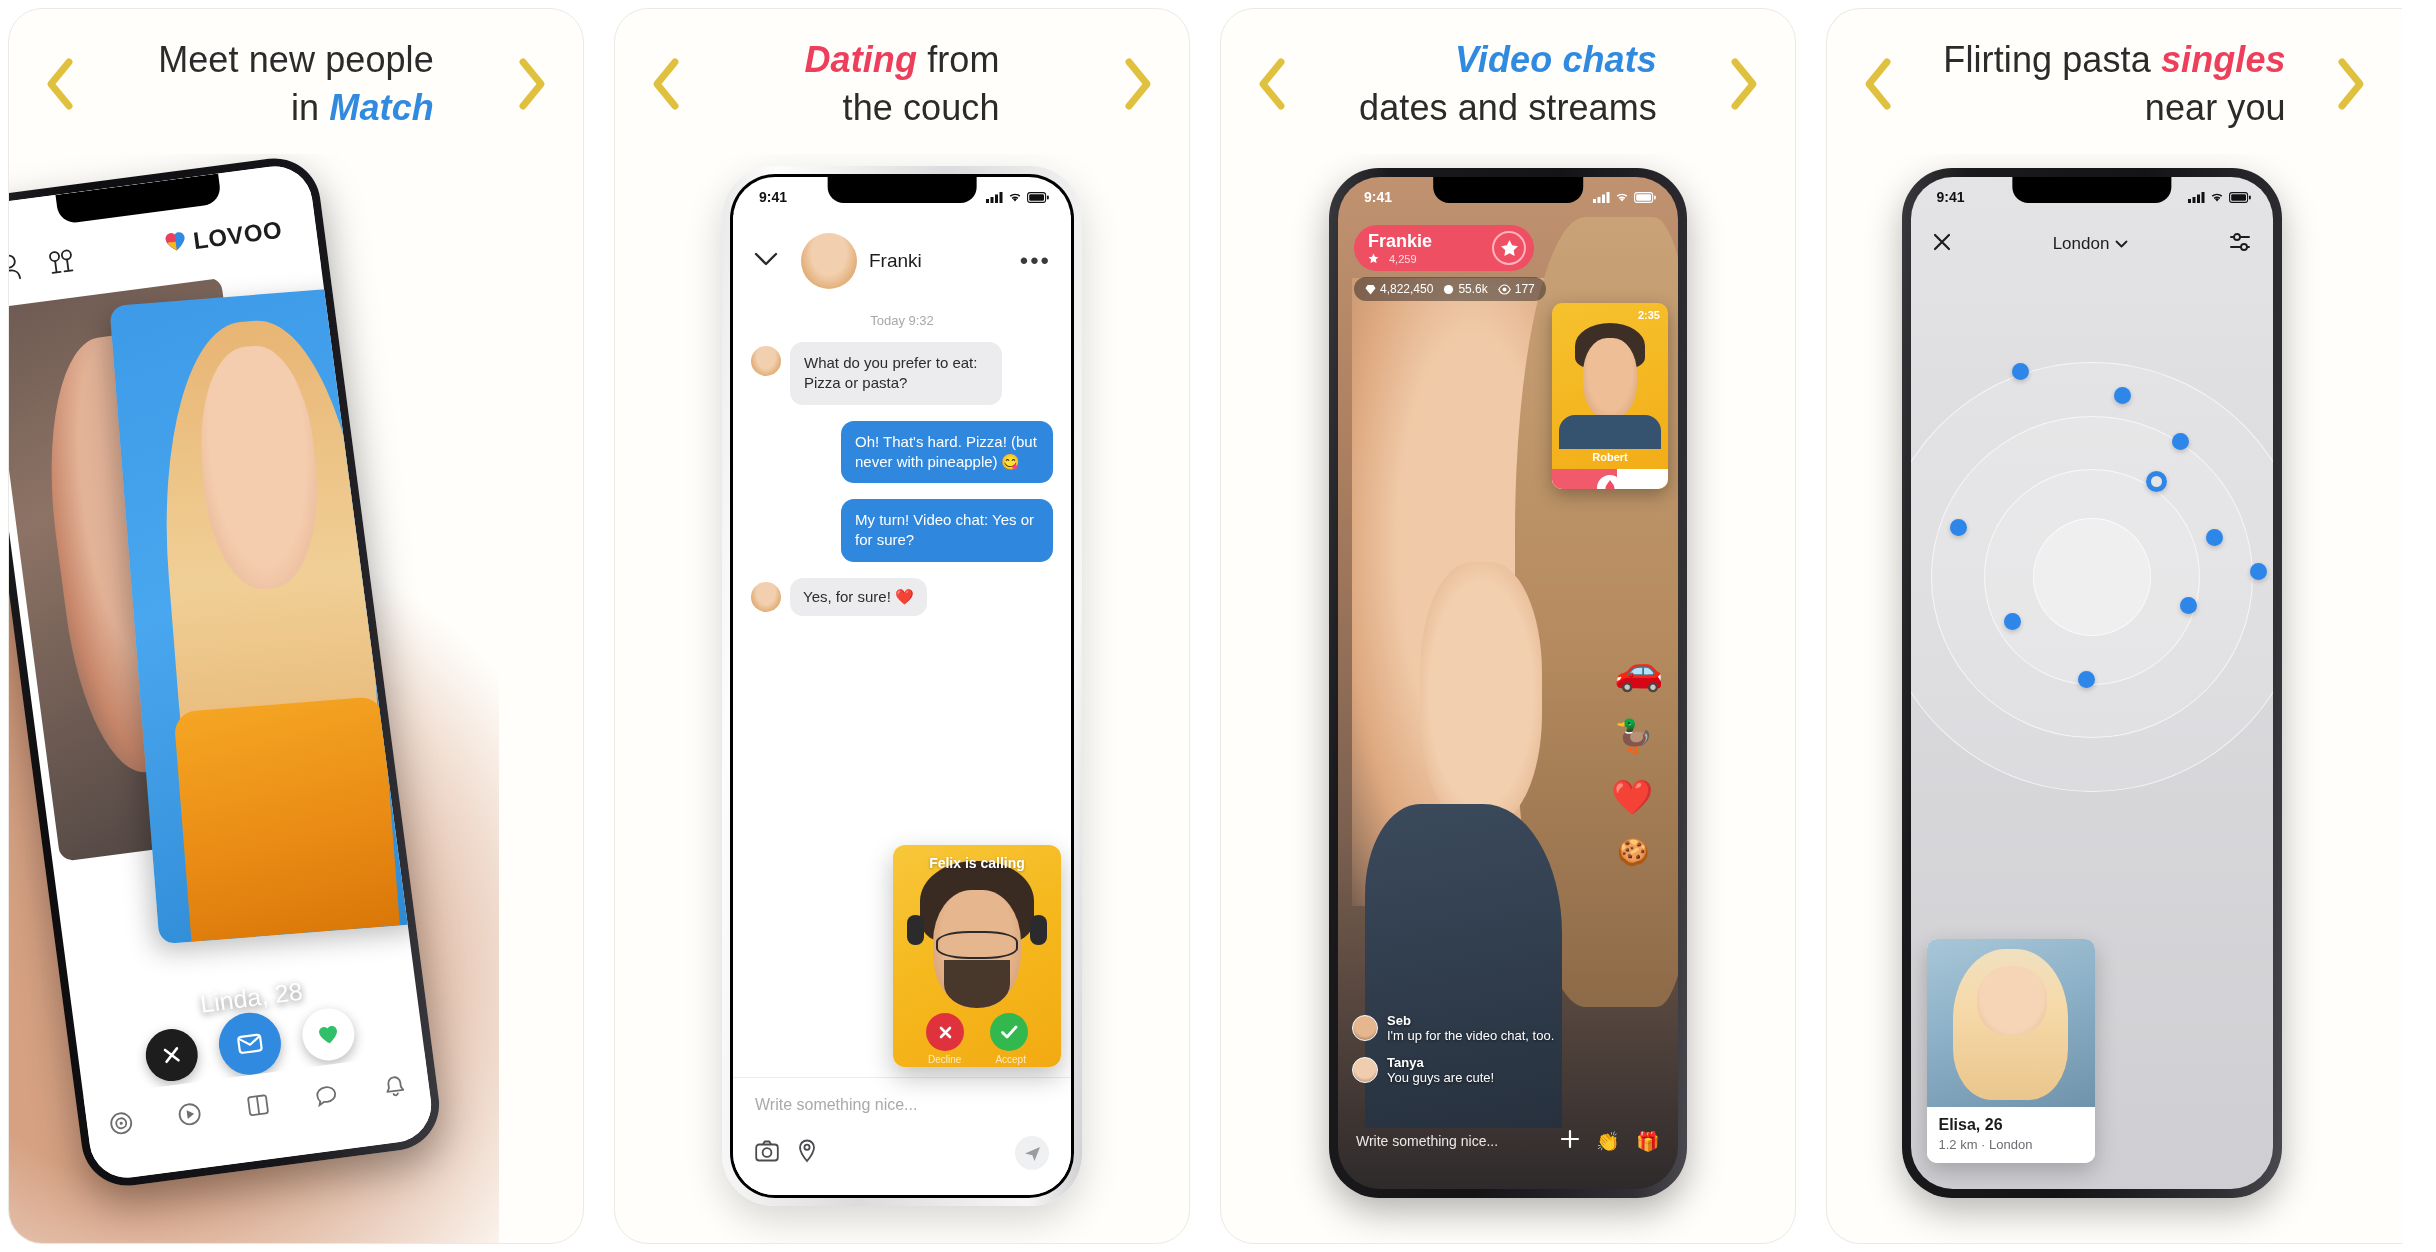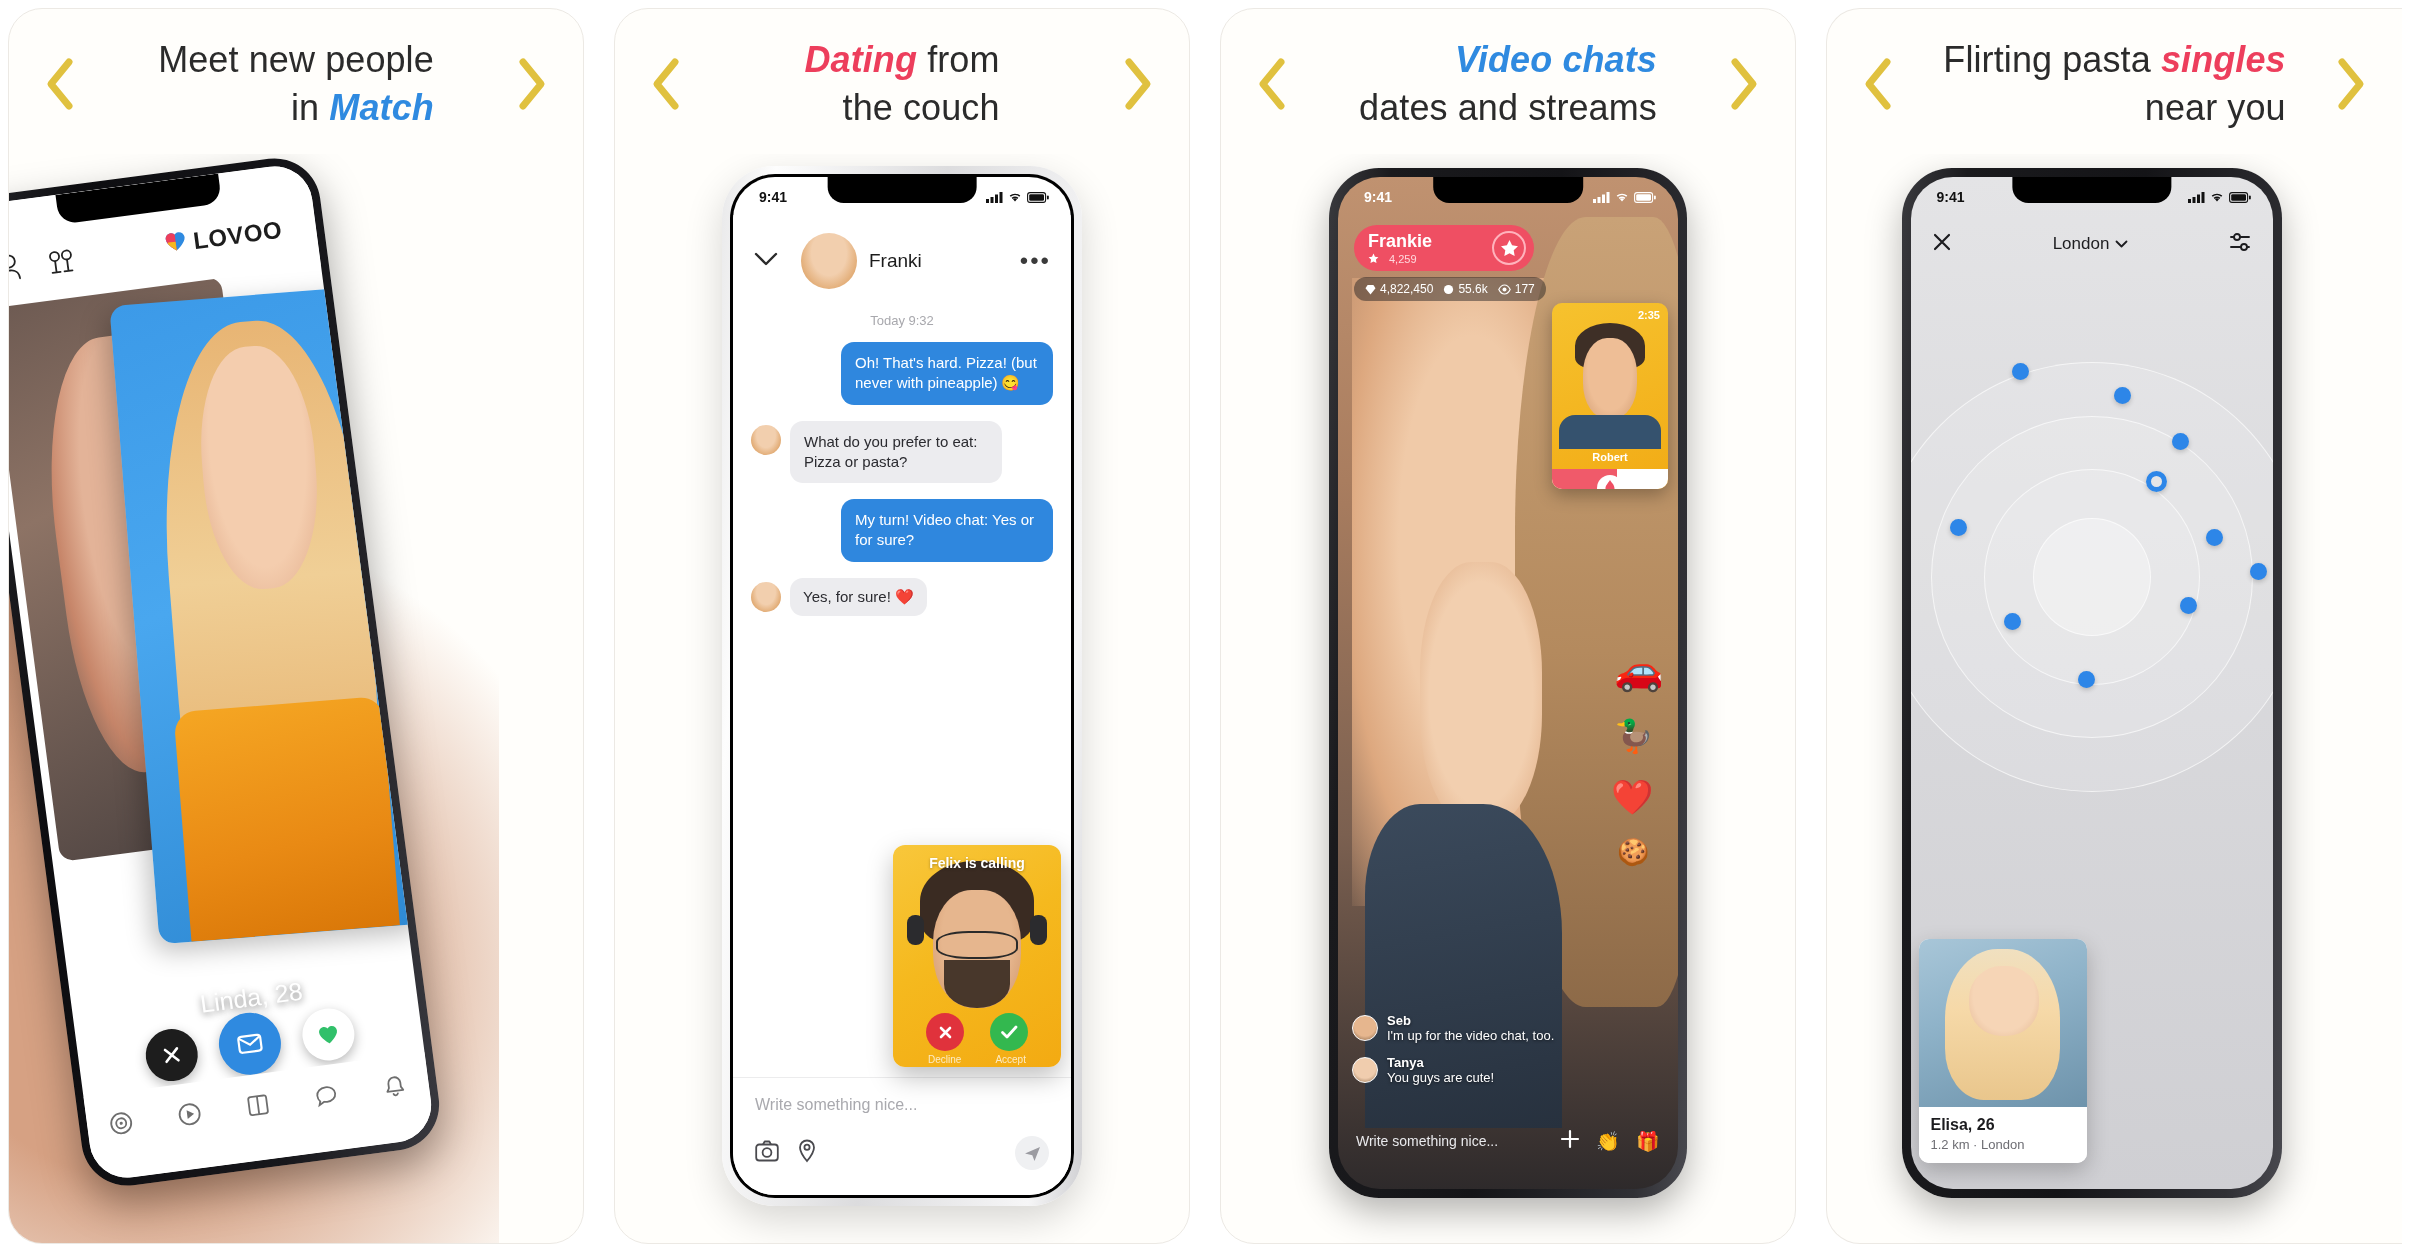--- a/index.html
+++ b/index.html
@@ -278,21 +278,21 @@
   .r2 { width: 216px; height: 216px; }
   .r3 { width: 322px; height: 322px; }
   .r4 { width: 430px; height: 430px; }
   .dot { position: absolute; width: 17px; height: 17px; border-radius: 50%; background: #2d86e8;
     box-shadow: 0 2px 5px rgba(0,0,0,.2); cursor:pointer; }
   .dot.ring-dot { width: 21px; height: 21px; background: transparent; border: 5px solid #2d86e8; }
   .mini {
     position: absolute; border-radius: 10px; overflow: hidden; background: #fff;
     box-shadow: 0 8px 22px rgba(0,0,0,.22); z-index: 20;
   }
-  .mini.m1 { left: 8px; bottom: 26px; width: 168px; height: 224px; }
+  .mini.m1 { left: 16px; bottom: 26px; width: 168px; height: 224px; }
   .mini.m2 { right: -6px; bottom: 12px; width: 142px; height: 176px; }
   .mini-img { position: absolute; left:0; right:0; top:0; bottom: 56px; overflow:hidden; }
   .mini.m2 .mini-img { bottom: 46px; }
   .mi-a { position:absolute; inset:0; background: linear-gradient(160deg,#a8c6d8 0%, #8fb3c9 40%, #6e93ab 100%); }
   .mi-a:after{ content:""; position:absolute; left:16%; top:6%; width:68%; height:90%;
     border-radius: 46% 46% 34% 34%;
     background: linear-gradient(180deg,#f0e0c0 0%, #f6d9a8 40%, #e9c68c 100%); }
   .mi-a-face{ position:absolute; left:30%; top:16%; width:42%; height:42%; border-radius:46%;
     background: radial-gradient(ellipse at 50% 42%, #f6d5b6 0 62%, #e3b68f 100%); z-index:3; }
   .mi-b { position:absolute; inset:0; background: linear-gradient(150deg,#8b3430 0%, #c2683a 45%, #e8a94b 100%); }
@@ -480,27 +480,27 @@
                   </svg>
               </span>
               <span class="chat-av"></span>
               <span class="chat-name">Franki</span>
               <span class="chat-dots">•••</span>
             </div>
 
             <div class="chat-body">
               <div class="chat-date">Today 9:32</div>
 
-              <div class="row out">
-                <div class="bub out">Oh! That's hard. Pizza! (but never with pineapple) 😋</div>
-              </div>
-
               <div class="row">
                 <span class="bub-av"></span>
                 <div class="bub in">What do you prefer to eat: Pizza or pasta?</div>
+              </div>
+
+              <div class="row out">
+                <div class="bub out">Oh! That's hard. Pizza! (but never with pineapple) 😋</div>
               </div>
 
               <div class="row out">
                 <div class="bub out">My turn! Video chat: Yes or for sure?</div>
               </div>
 
               <div class="row">
                 <span class="bub-av"></span>
                 <div class="bub in small">Yes, for sure! ❤️</div>
               </div>

